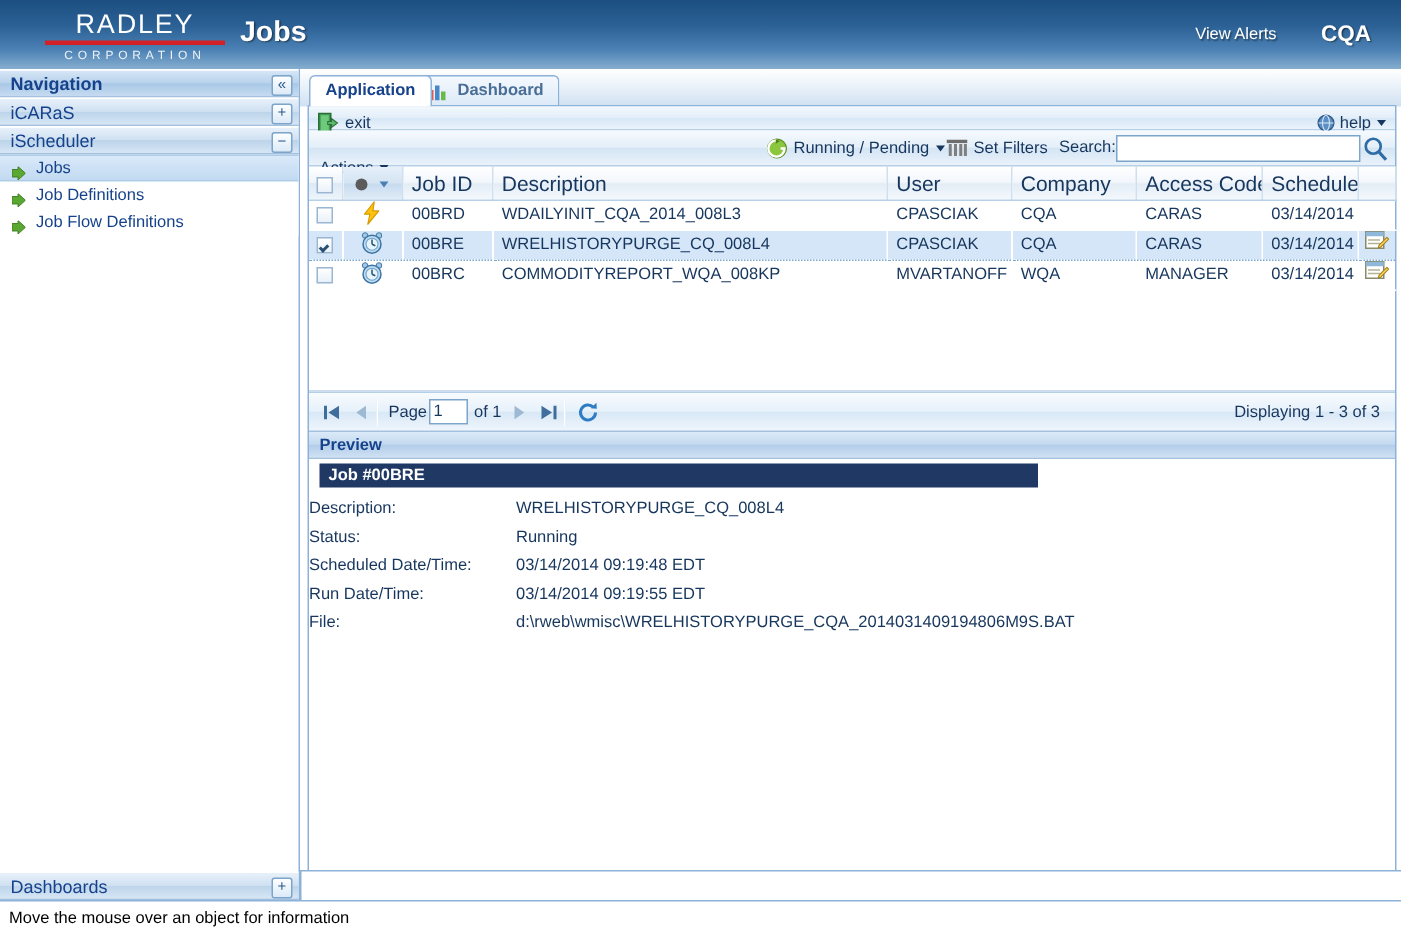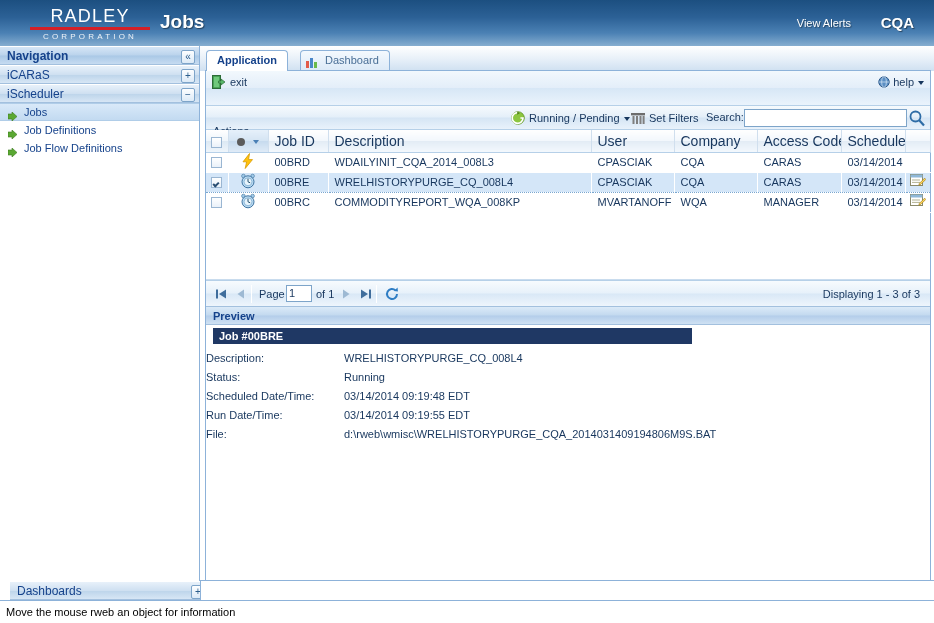--- a/index.html
+++ b/index.html
@@ -84,21 +84,21 @@
   }
   .nav-item.active {
     background: linear-gradient(to bottom, #d9e9f9 0%, #c2daf1 100%);
     border-top: 1px solid #b0cde8; border-bottom: 1px solid #b0cde8;
     height: 18px; line-height: 16px;
   }
   .nav-arrow {
     position: absolute; left: 8px; top: 5px; width: 9px; height: 9px;
   }
   #dashboards-bar {
-    position: absolute; left: 0; bottom: 0; width: 199px; margin-left: 10px;
+    position: absolute; left: 0; bottom: 0; width: 199px;
   }
 
   
   #main {
     position: absolute; left: 200px; top: 46px; width: 734px; height: 554px;
     background: #ffffff;
   }
   #tabstrip {
     position: absolute; left: 0; top: 0; width: 734px; height: 25px;
     background: linear-gradient(to bottom, #ffffff 0%, #e6eff8 55%, #cfe0f1 100%);
@@ -110,37 +110,37 @@
     line-height: 19px; padding: 0 10px;
     font-size: 11px; cursor: pointer; white-space: nowrap;
   }
   .tab.active {
     left: 6px;
     background: #ffffff;
     font-weight: bold; color: #15428b;
     z-index: 3;
   }
   .tab.inactive {
-    left: 100px;
+    left: 80px;
     background: linear-gradient(to bottom, #f4f9fe 0%, #dbe9f7 100%);
-    color: #4a6f96; font-weight: normal;
+    color: #4a6f96; font-weight: bold;
     padding-left: 24px;
   }
   #tab-dashboard-icon {
     position: absolute; left: 5px; top: 4px; width: 13px; height: 12px;
   }
   #content-box {
     position: absolute; left: 5px; top: 24px; width: 726px; height: 524px;
     border: 1px solid #8db2d9;
     background: #ffffff;
   }
 
   
   #exit-bar {
-    position: relative; height: 35px;
+    position: relative; height: 16px;
     background: linear-gradient(to bottom, #f2f8fd 0%, #e3eef9 50%, #d7e7f6 51%, #eaf3fc 100%);
     border-bottom: 1px solid #b6d0e8;
     padding-left: 36px;
   }
   #exit-button {
     position: absolute; left: 5px; top: 3px; height: 16px; line-height: 16px;
     padding-left: 19px; font-size: 11px; color: #17365d; cursor: pointer;
   }
   #exit-icon { position: absolute; left: 1px; top: 1px; width: 14px; height: 14px; }
   #help-link {
@@ -616,14 +616,14 @@
           </div>
         </div>
     </div>
 
   </div>
 </div>
 
 <div id="right-bottom-stub"></div>
 
 <div id="statusbar">
-  <span>Move the mouse rweb an object for information</span>
+  <span>Move the mouse over an object for information</span>
 </div>
 
 </body></html>

